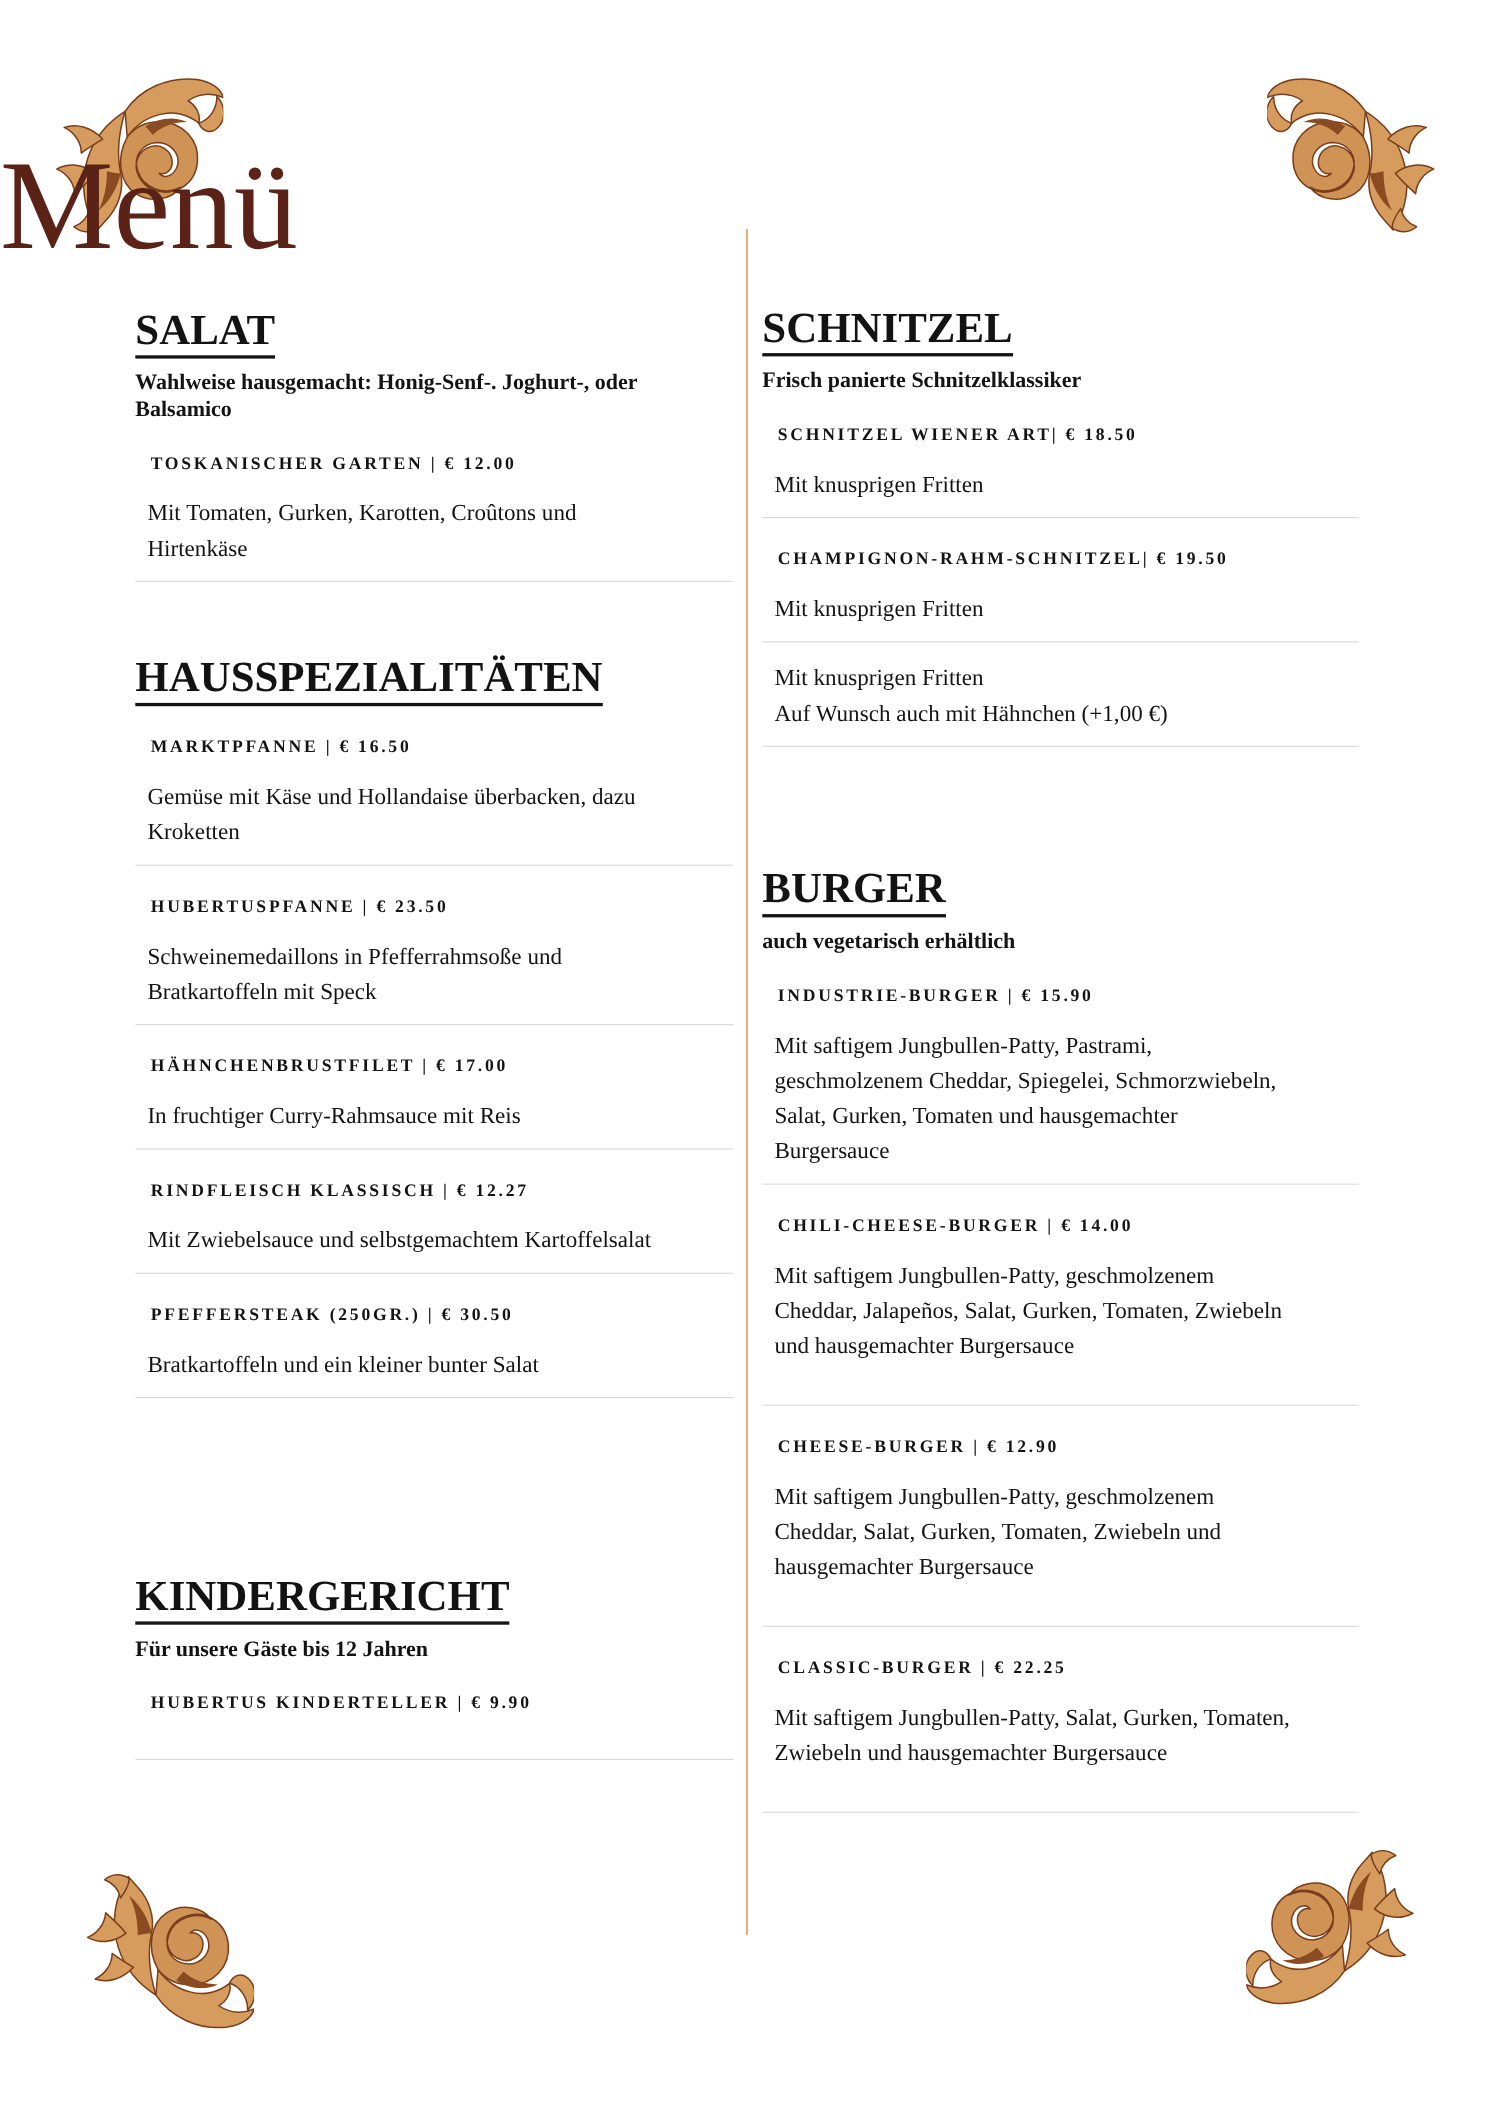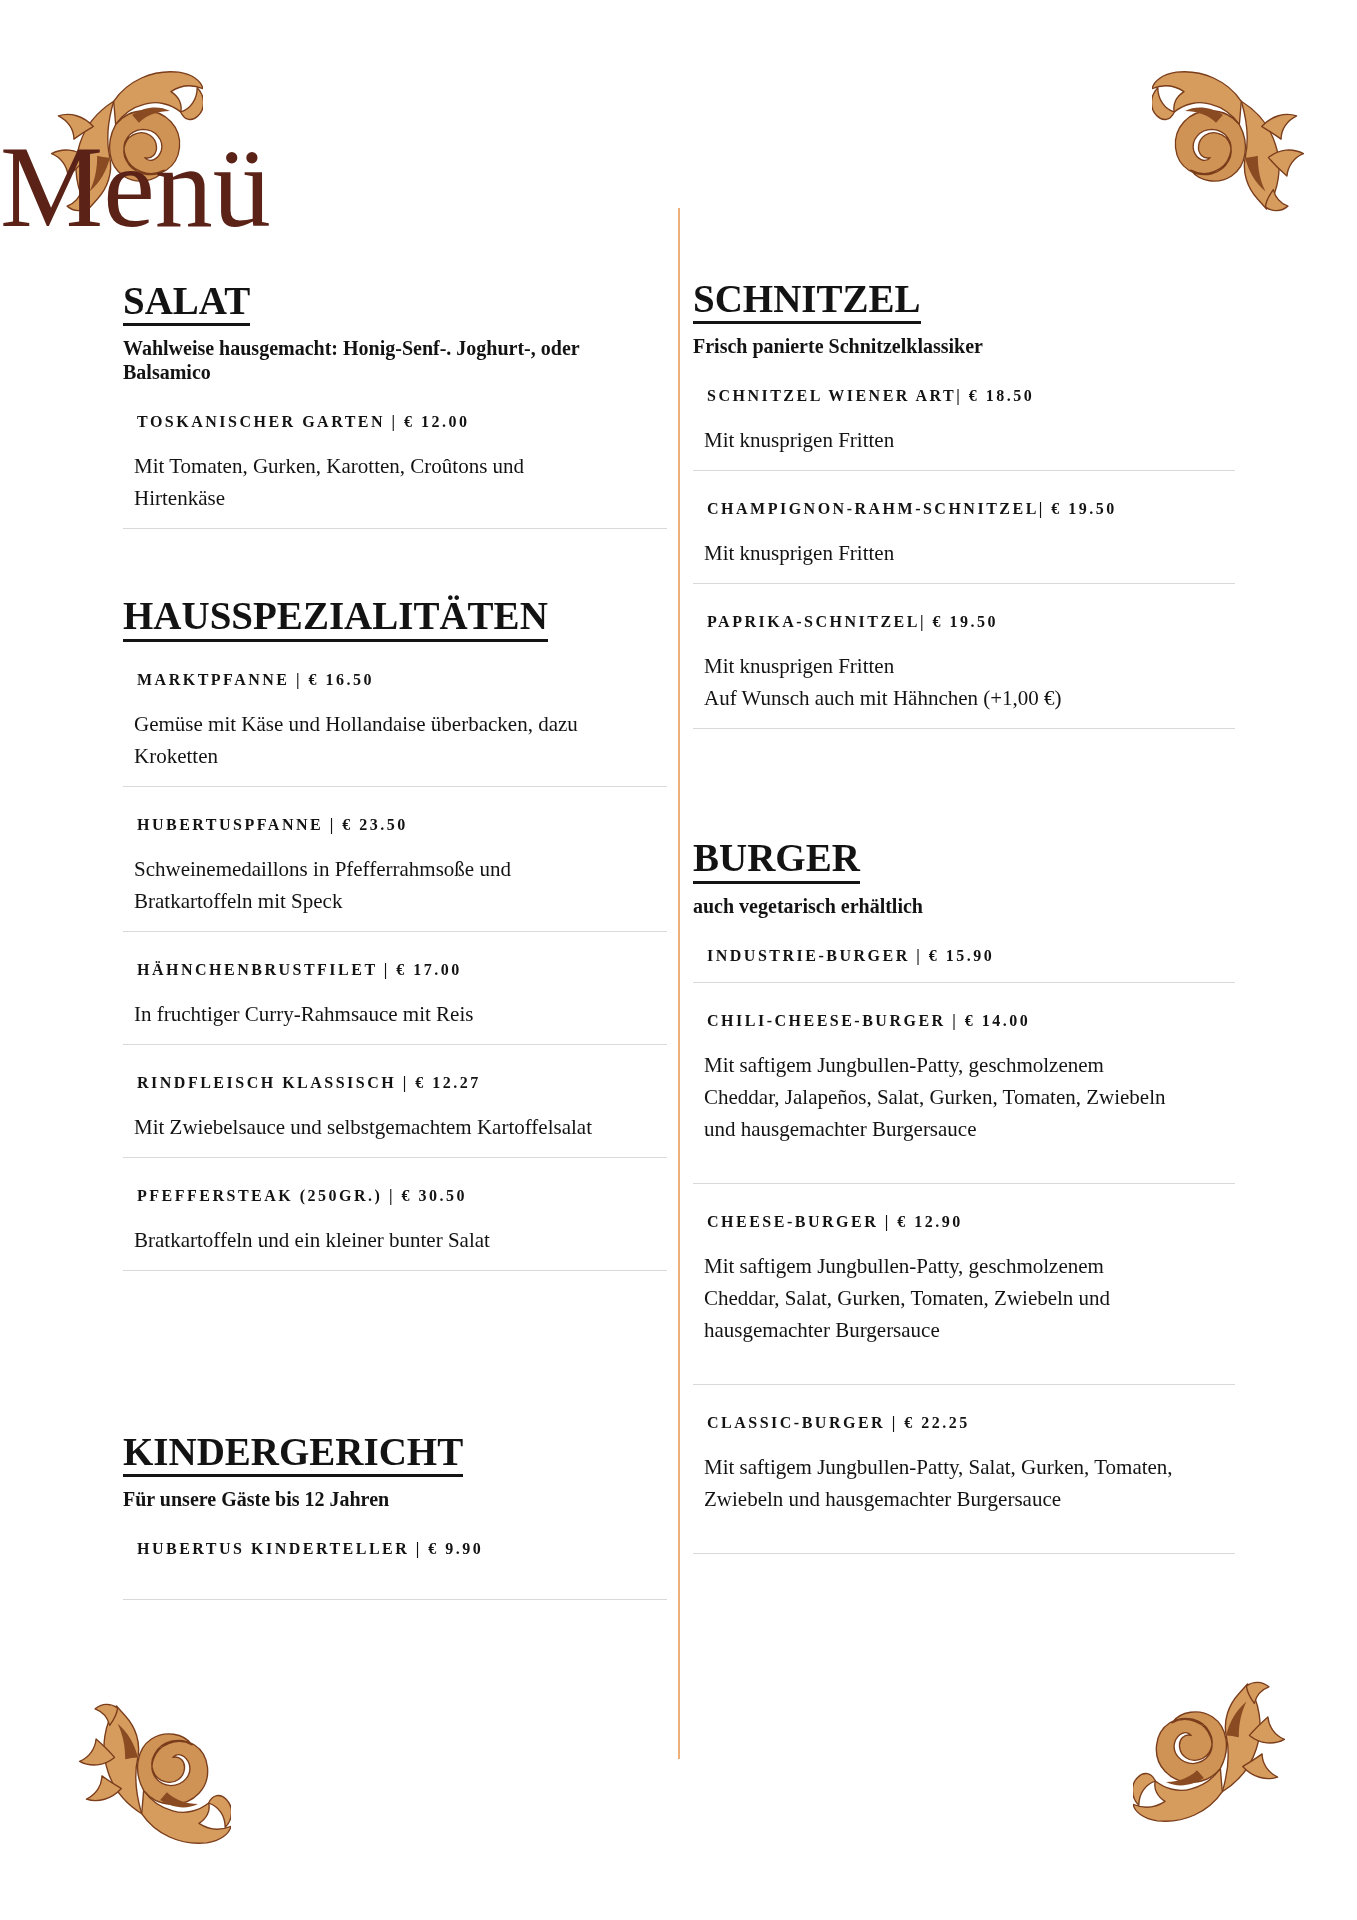--- a/index.html
+++ b/index.html
@@ -147,32 +147,35 @@
       <div class="item-name">SCHNITZEL WIENER ART| € 18.50</div>
       <div class="item-desc">Mit knusprigen Fritten</div>
       <hr class="divider">
     </div>
     <div class="item">
       <div class="item-name">CHAMPIGNON-RAHM-SCHNITZEL| € 19.50</div>
       <div class="item-desc">Mit knusprigen Fritten</div>
       <hr class="divider">
     </div>
     <div class="item">
-      <div class="item-name">PAPRIKA-SCHNITZEL| € 19.50</div>
       <div class="item-desc">Mit knusprigen Fritten
 Auf Wunsch auch mit Hähnchen (+1,00 €)</div>
       <hr class="divider">
     </div>
   </div>
 
   <div class="sec" style="margin-top:108px">
     <div class="sec-heading">BURGER</div>
     <div class="sec-sub">auch vegetarisch erhältlich</div>
     <div class="item">
       <div class="item-name">INDUSTRIE-BURGER | € 15.90</div>
+      <div class="item-desc">Mit saftigem Jungbullen-Patty, Pastrami,
+geschmolzenem Cheddar, Spiegelei, Schmorzwiebeln,
+Salat, Gurken, Tomaten und hausgemachter
+Burgersauce</div>
       <hr class="divider">
     </div>
     <div class="item">
       <div class="item-name">CHILI-CHEESE-BURGER | € 14.00</div>
       <div class="item-desc">Mit saftigem Jungbullen-Patty, geschmolzenem
 Cheddar, Jalapeños, Salat, Gurken, Tomaten, Zwiebeln
 und hausgemachter Burgersauce</div>
       <hr class="divider gap-lg">
     </div>
     <div class="item">

